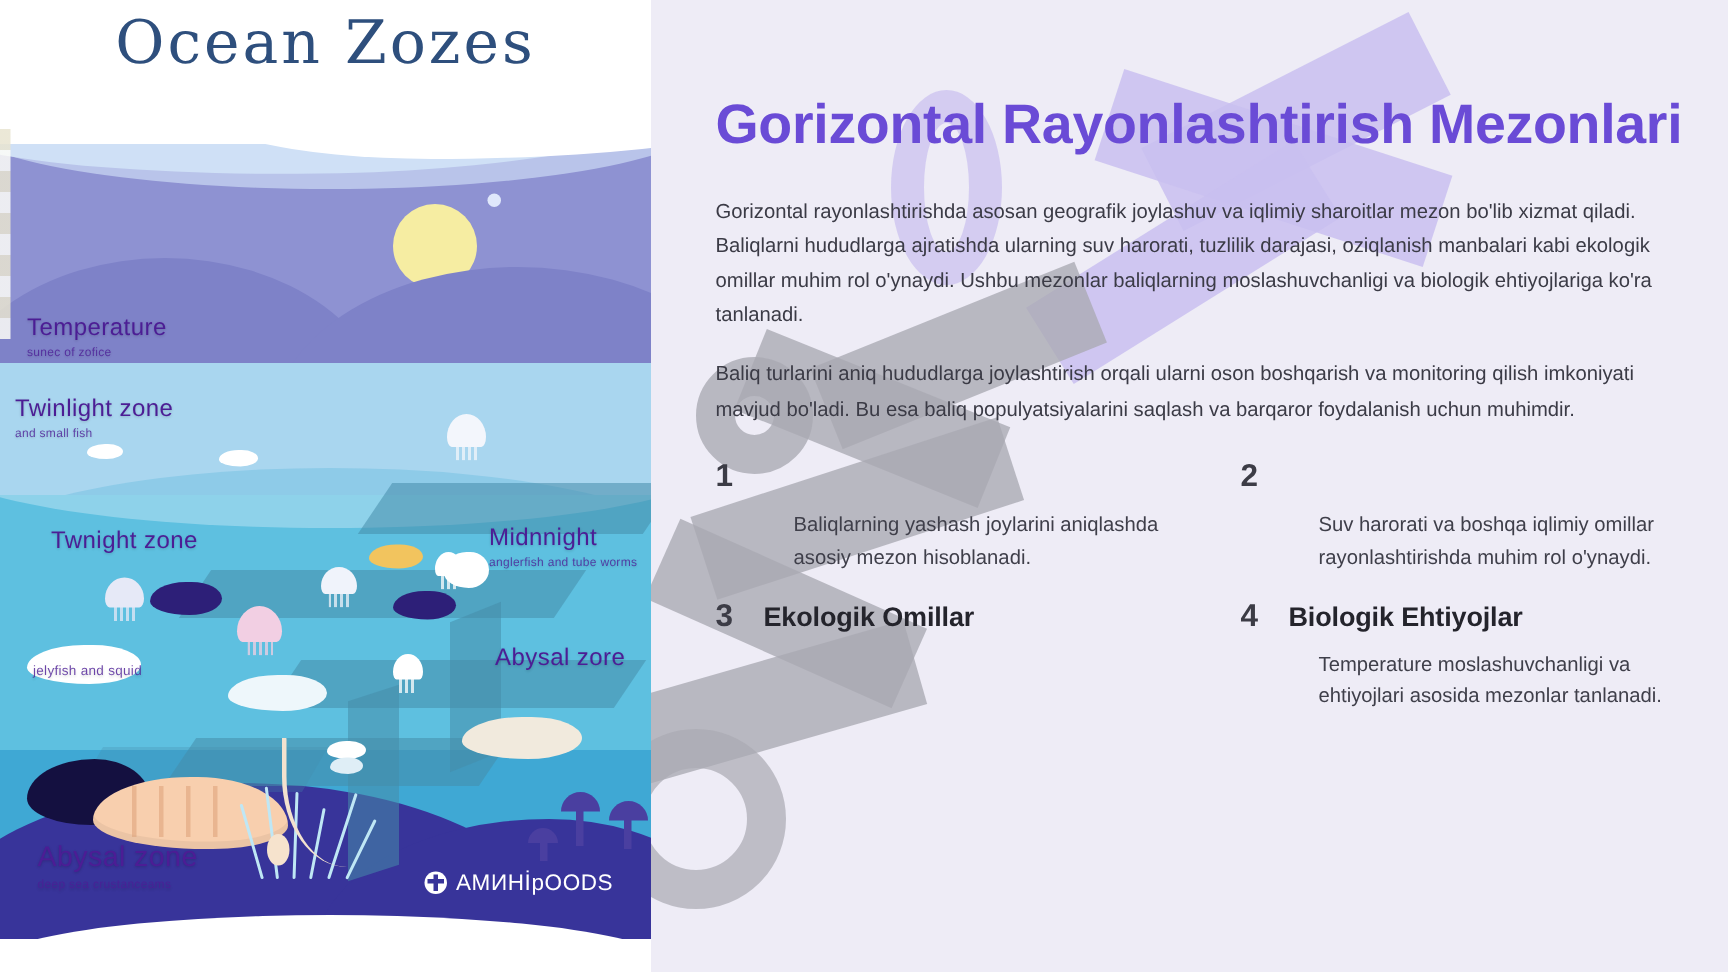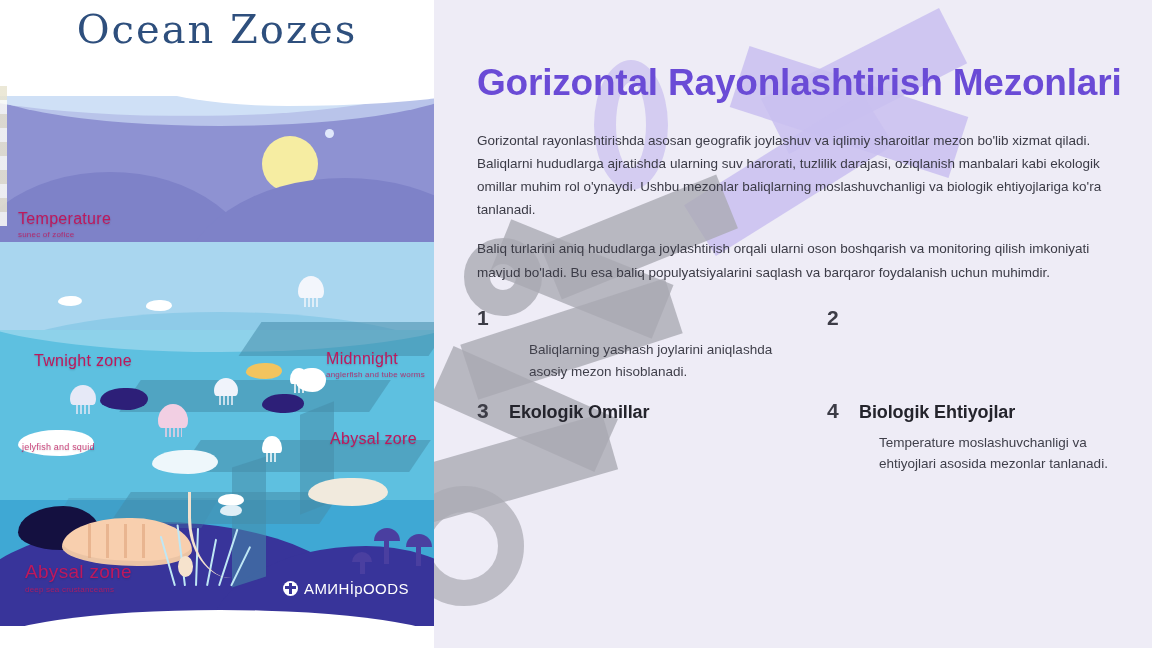--- a/index.html
+++ b/index.html
@@ -77,21 +77,21 @@
   }
   .abyss-blob2 {
     position:absolute; left:210px; top:46px; width:300px; height:150px;
     background:#38349a; border-radius:52% 48% 0 0 / 60% 70% 0 0;
   }
   .white-base { position:absolute; left:0; bottom:0; width:434px; height:22px; background:#ffffff; }
   .white-base::before{ content:""; position:absolute; left:-10px; top:-16px; width:460px; height:34px;
     background:#ffffff; border-radius:50% 50% 0 0/100% 100% 0 0; }
 
   
-  .zone-label { position:absolute; color:#be185d; z-index:8; text-shadow:0 1px 2px rgba(0,0,0,.18); }
+  .zone-label { position:absolute; color:#4c1d95; z-index:8; text-shadow:0 1px 2px rgba(0,0,0,.18); }
   .zone-label .zl-title { font-size:16px; font-weight:400; letter-spacing:.3px; line-height:1.1; }
   .zone-label .zl-sub { font-size:8px; opacity:.82; letter-spacing:.2px; margin-top:2px; }
   .zl-temperature { left:18px; top:210px; }
   .zl-twilight1  { left:10px; top:264px; }
   .zl-twilight2  { left:10px; top:352px;margin-left:24px; }
   .zl-midnight   { left:326px; top:350px; }
   .zl-jelly      { left:22px; top:440px; font-size:9px; }
   .zl-abyssal-z  { left:330px; top:430px; }
   .zl-abyssal    { left:25px; top:562px; }
   .zl-abyssal .zl-title { font-size:19px; }
@@ -270,20 +270,24 @@
       <div class="coral-stem" style="left:8px;height:16px;"></div>
       <div class="coral-top" style="left:0;top:0;width:20px;height:10px;"></div>
     </div>
 
     <div class="white-base"></div>
 
     <div class="zone-label zl-temperature">
       <div class="zl-title">Temperature</div>
       <div class="zl-sub">sunec of zofice</div>
     </div>
+    <div class="zone-label zl-twilight1">
+      <div class="zl-title">Twinlight zone</div>
+      <div class="zl-sub">and small fish</div>
+    </div>
     <div class="zone-label zl-twilight2">
       <div class="zl-title">Twnight zone</div>
     </div>
     <div class="zone-label zl-midnight">
       <div class="zl-title">Midnnight</div>
       <div class="zl-sub">anglerfish and tube worms</div>
     </div>
     <div class="zone-label zl-jelly">
       <div class="zl-sub" style="font-size:9px">jelyfish and squid</div>
     </div>
@@ -329,20 +333,21 @@
           <div class="item-head">
             <span class="item-num">1</span>
           </div>
           <div class="item-desc">Baliqlarning yashash joylarini aniqlashda asosiy mezon hisoblanadi.</div>
         </div>
 
         <div class="item">
           <div class="item-head">
             <span class="item-num">2</span>
           </div>
+          <div class="item-desc">Suv harorati va boshqa iqlimiy omillar rayonlashtirishda muhim rol o'ynaydi.</div>
         </div>
 
         <div class="item">
           <div class="item-head">
             <span class="item-num">3</span>
             <span class="item-title">Ekologik Omillar</span>
           </div>
         </div>
 
         <div class="item">

